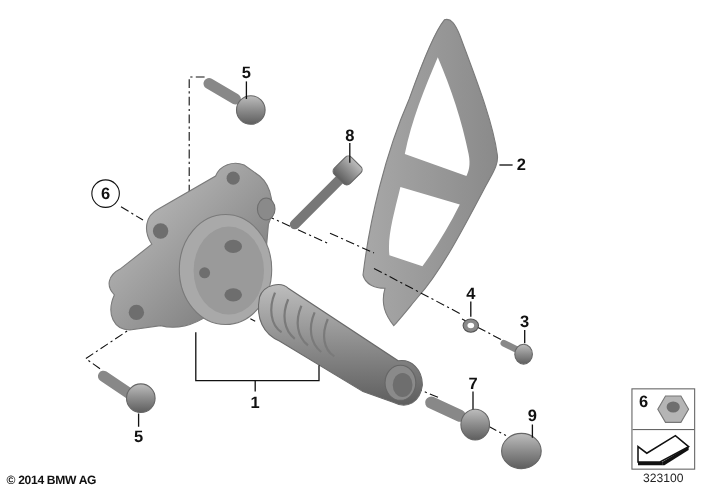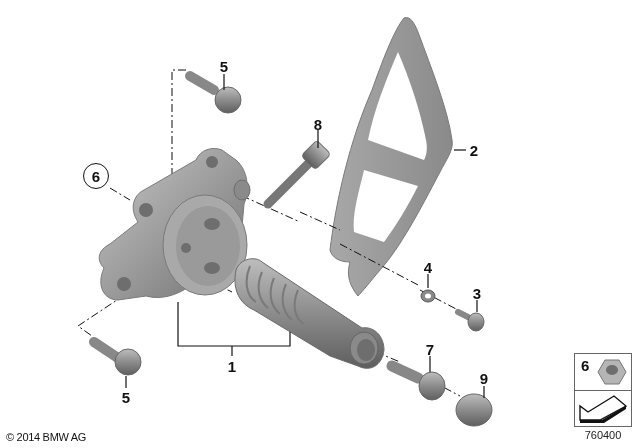--- a/index.html
+++ b/index.html
@@ -1,20 +1,20 @@
 <!DOCTYPE html>
 <html><head>
   <meta charset="utf-8">
   <style>
     html, body { margin: 0; padding: 0; background: #ffffff; }
     body { width: 640px; height: 448px; position: relative; overflow: hidden; font-family: "Liberation Sans", sans-serif; }
     #diagram { position: absolute; left: 0; top: 0; width: 640px; height: 448px; }
     .callout { position: absolute; font-family: "Liberation Sans", sans-serif; font-weight: bold; font-size: 15px; color: #111; line-height: 1; transform: translate(-50%, -50%); }
     .callout-circled { position: absolute; width: 26px; height: 26px; border: 1.5px solid #111; border-radius: 50%; box-sizing: border-box; display: flex; align-items: center; justify-content: center; font-weight: bold; font-size: 15px; color: #111; background: #fff; transform: translate(-50%, -50%); }
-    .copyright { position: absolute; left: 6px; top: 431px; font-size: 11px; color: #111; letter-spacing: -0.3px; }
+    .copyright { position: absolute; left: 6px; top: 431px; font-size: 11px; color: #111; letter-spacing: -0.3px; font-weight: bold; }
     .legend-box { position: absolute; left: 574px; top: 353px; width: 58px; height: 74px; border: 1px solid #666; box-sizing: border-box; background: #fff; }
     .legend-box .divider { position: absolute; left: 0; top: 36px; width: 100%; height: 1px; background: #666; }
     .legend-num { position: absolute; left: 6px; top: 3px; font-weight: bold; font-size: 15px; color: #111; }
     .image-id { position: absolute; left: 574px; top: 429px; width: 58px; text-align: center; font-size: 11px; color: #222; }
   </style>
 </head>
 <body>
 
 <svg id="diagram" viewBox="0 0 640 448" xmlns="http://www.w3.org/2000/svg">
   <defs>
@@ -147,13 +147,13 @@
     <polygon points="8,2 22,2 29,14 22,26 8,26 1,14" fill="#b5b5b5" stroke="#777"></polygon>
     <ellipse cx="15" cy="12" rx="6" ry="5" fill="#6e6e6e"></ellipse>
   </svg>
   <div class="divider"></div>
   <svg style="position:absolute; left:3px; top:40px;" width="52" height="30" viewBox="0 0 52 30">
     <polygon points="2,26 2,12 10,18 36,2 48,12 22,26" fill="#fff" stroke="#111" stroke-width="1.4"></polygon>
     <polygon points="2,26 24,26 24,29 2,29" fill="#111"></polygon>
     <polygon points="24,26 48,12 48,15 26,29 24,29" fill="#111"></polygon>
   </svg>
 </div>
-<div class="image-id">760400</div>
+<div class="image-id">323100</div>
 
 </body></html>

